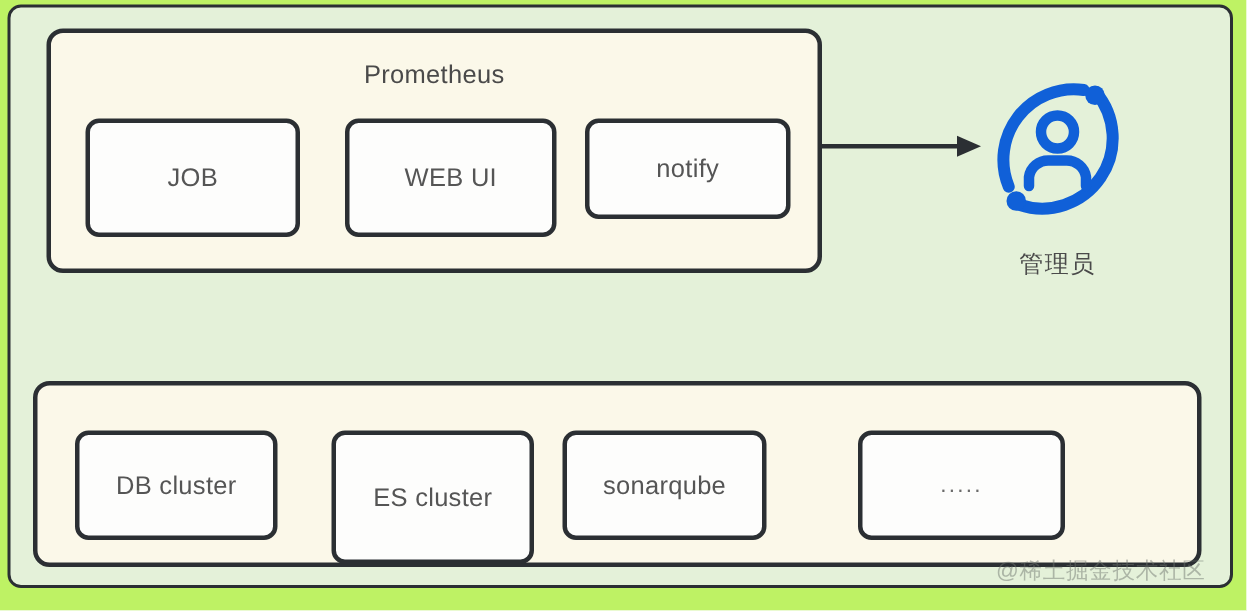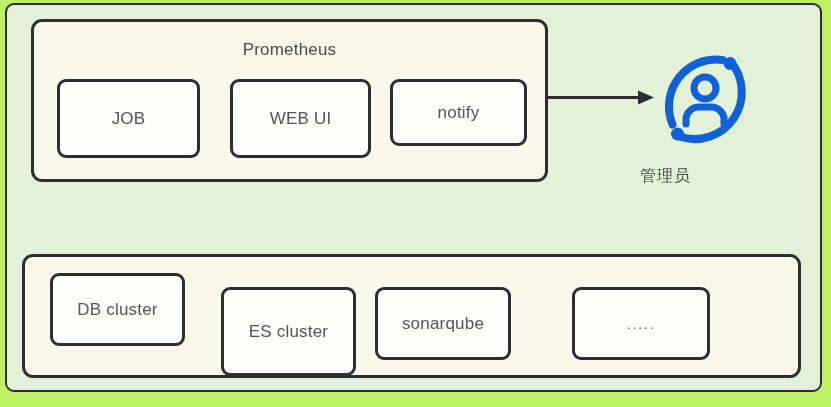--- a/index.html
+++ b/index.html
@@ -83,21 +83,21 @@
     letter-spacing: 1.5px;
     color: #6b6b6b;
   }
 
   
   .node-job      { left: 57px;  top: 79px; width: 143px; height: 79px; }
   .node-webui    { left: 230px; top: 79px; width: 141px; height: 79px; }
   .node-notify   { left: 390px; top: 79px; width: 137px; height: 67px; }
 
   
-  .node-db       { left: 50px;  top: 273px; width: 135px; height: 73px; text-align: right; }
+  .node-db       { left: 50px;  top: 287px; width: 135px; height: 73px; text-align: right; }
   .node-es       { left: 221px; top: 287px; width: 135px; height: 89px; }
   .node-sonar    { left: 375px; top: 287px; width: 136px; height: 73px; }
   .node-more     { left: 572px; top: 287px; width: 138px; height: 73px; }
 
   
   .arrow-svg {
     position: absolute;
     left: 544px;
     top: 82px;
     width: 112px;
@@ -112,21 +112,21 @@
     top: 44px;
     width: 110px;
     height: 110px;
   }
   .actor-svg { display: block; width: 110px; height: 110px; }
   .actor-label {
     position: absolute;
     left: 640px;
     top: 166px;
     width: 130px;
-    text-align: left;
+    text-align: center;
     font-size: 16px;
     color: #4a4a4a;
     letter-spacing: 1px;
   }
 
   
   .watermark {
     position: absolute;
     left: 664px;
     top: 371px;
@@ -179,14 +179,15 @@
   <div class="group-box group-targets"></div>
 
   <div class="node node-db">DB cluster</div>
 
   <div class="node node-es">ES cluster</div>
 
   <div class="node node-sonar">sonarqube</div>
 
   <div class="node node-more dots">.....</div>
 
+  <div class="watermark">@稀土掘金技术社区</div>
 
 </div>
 
 </body></html>

